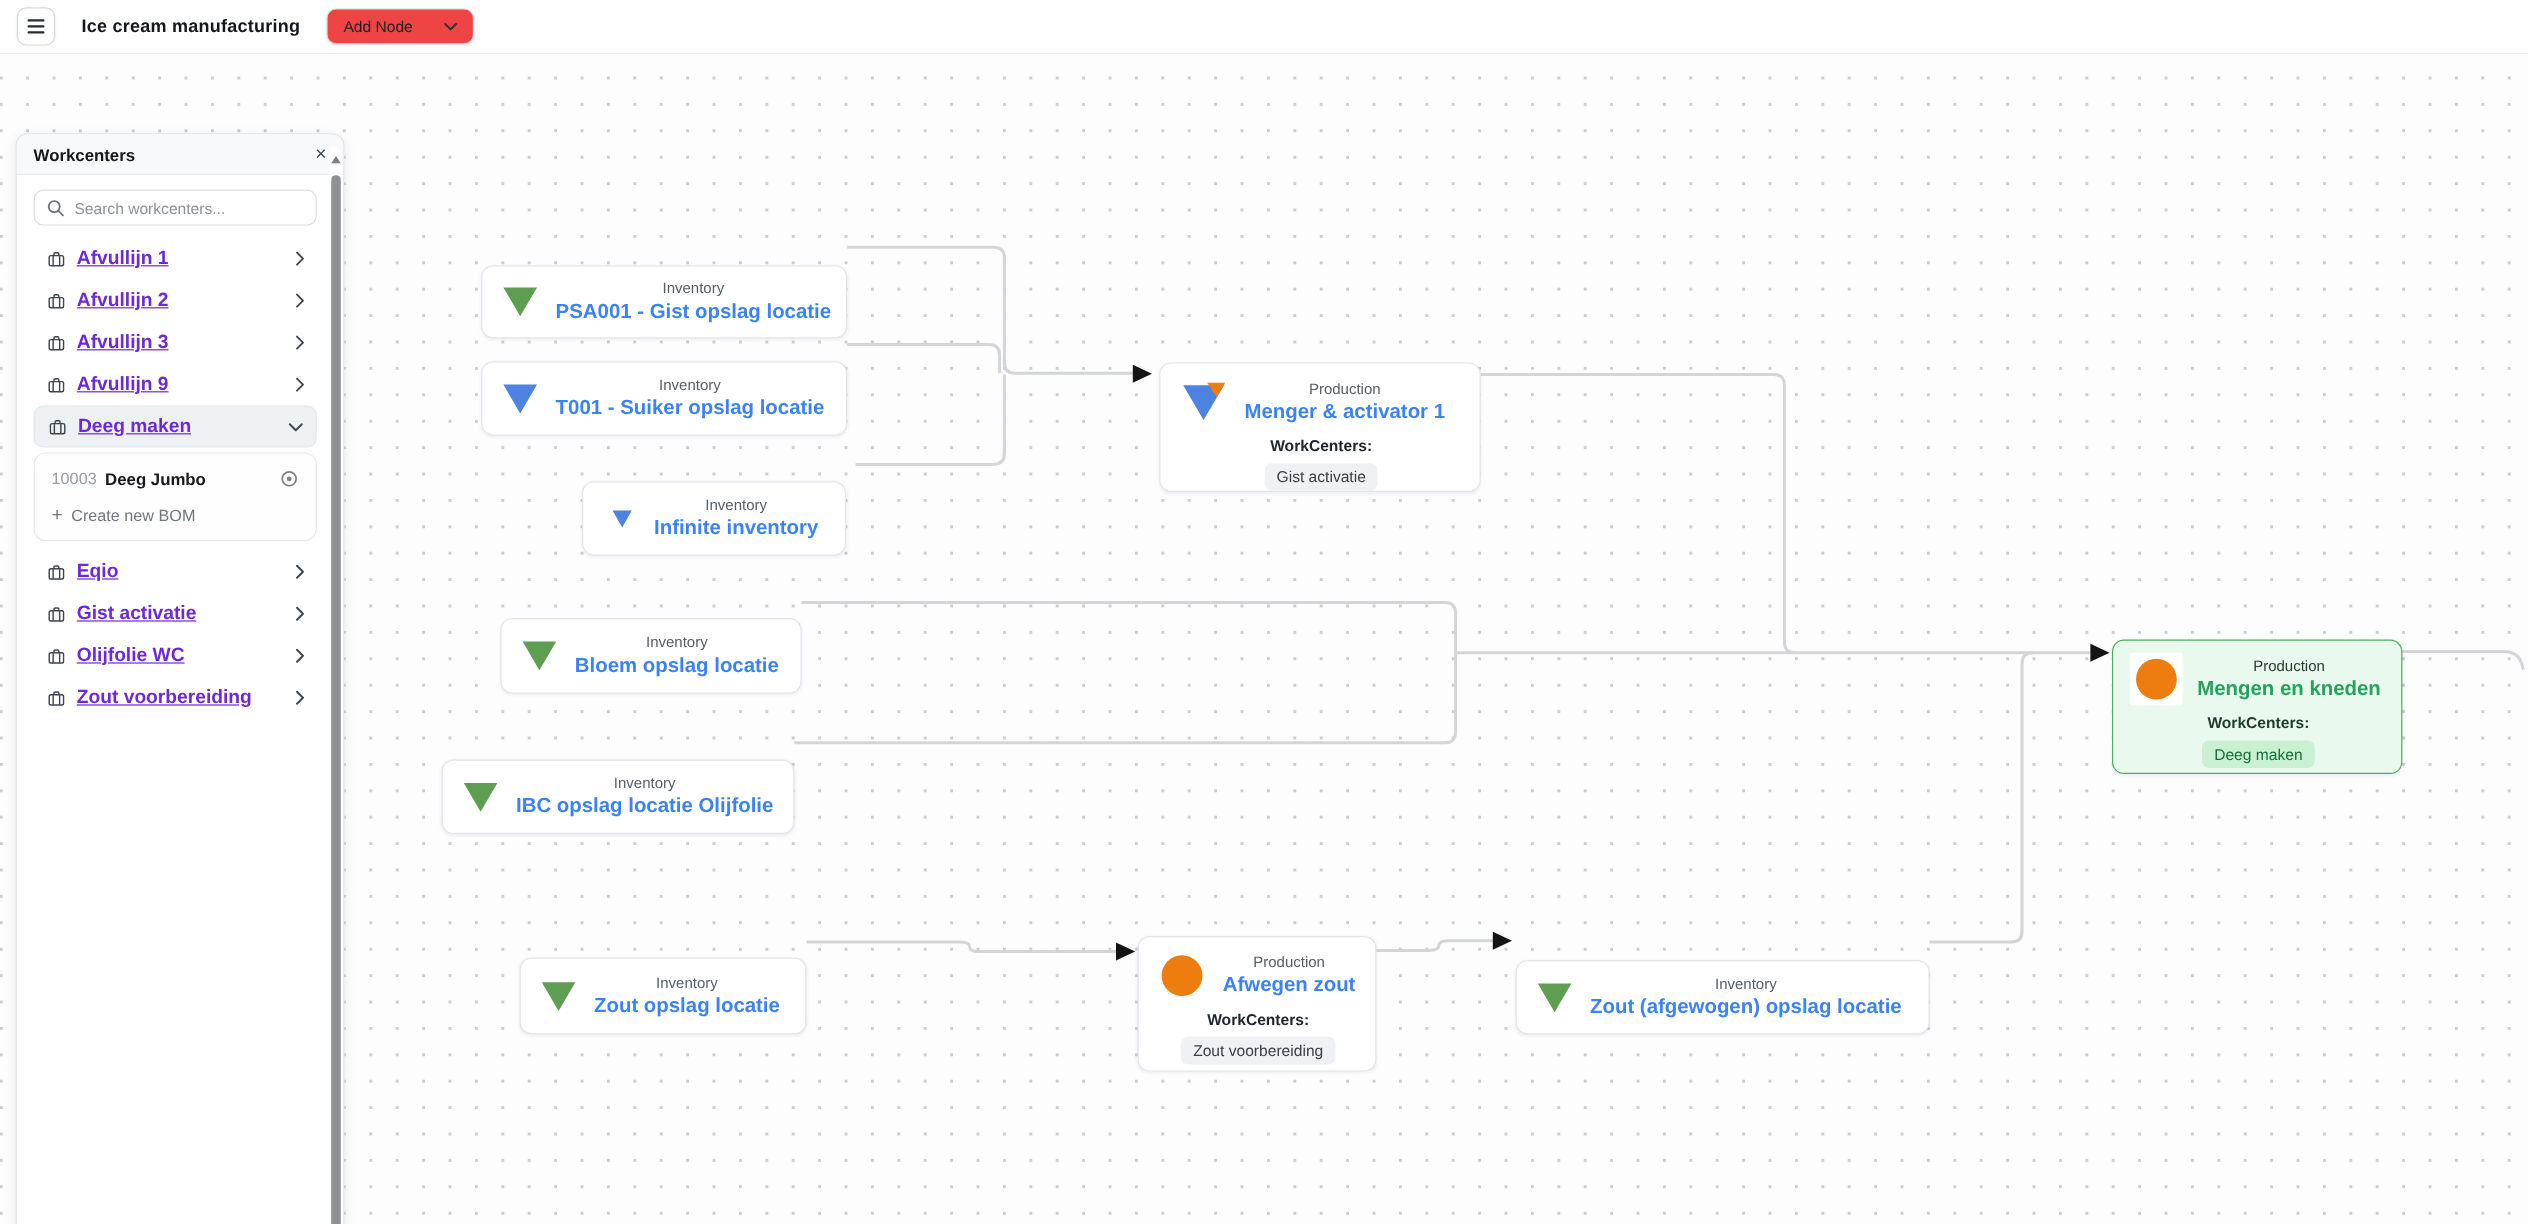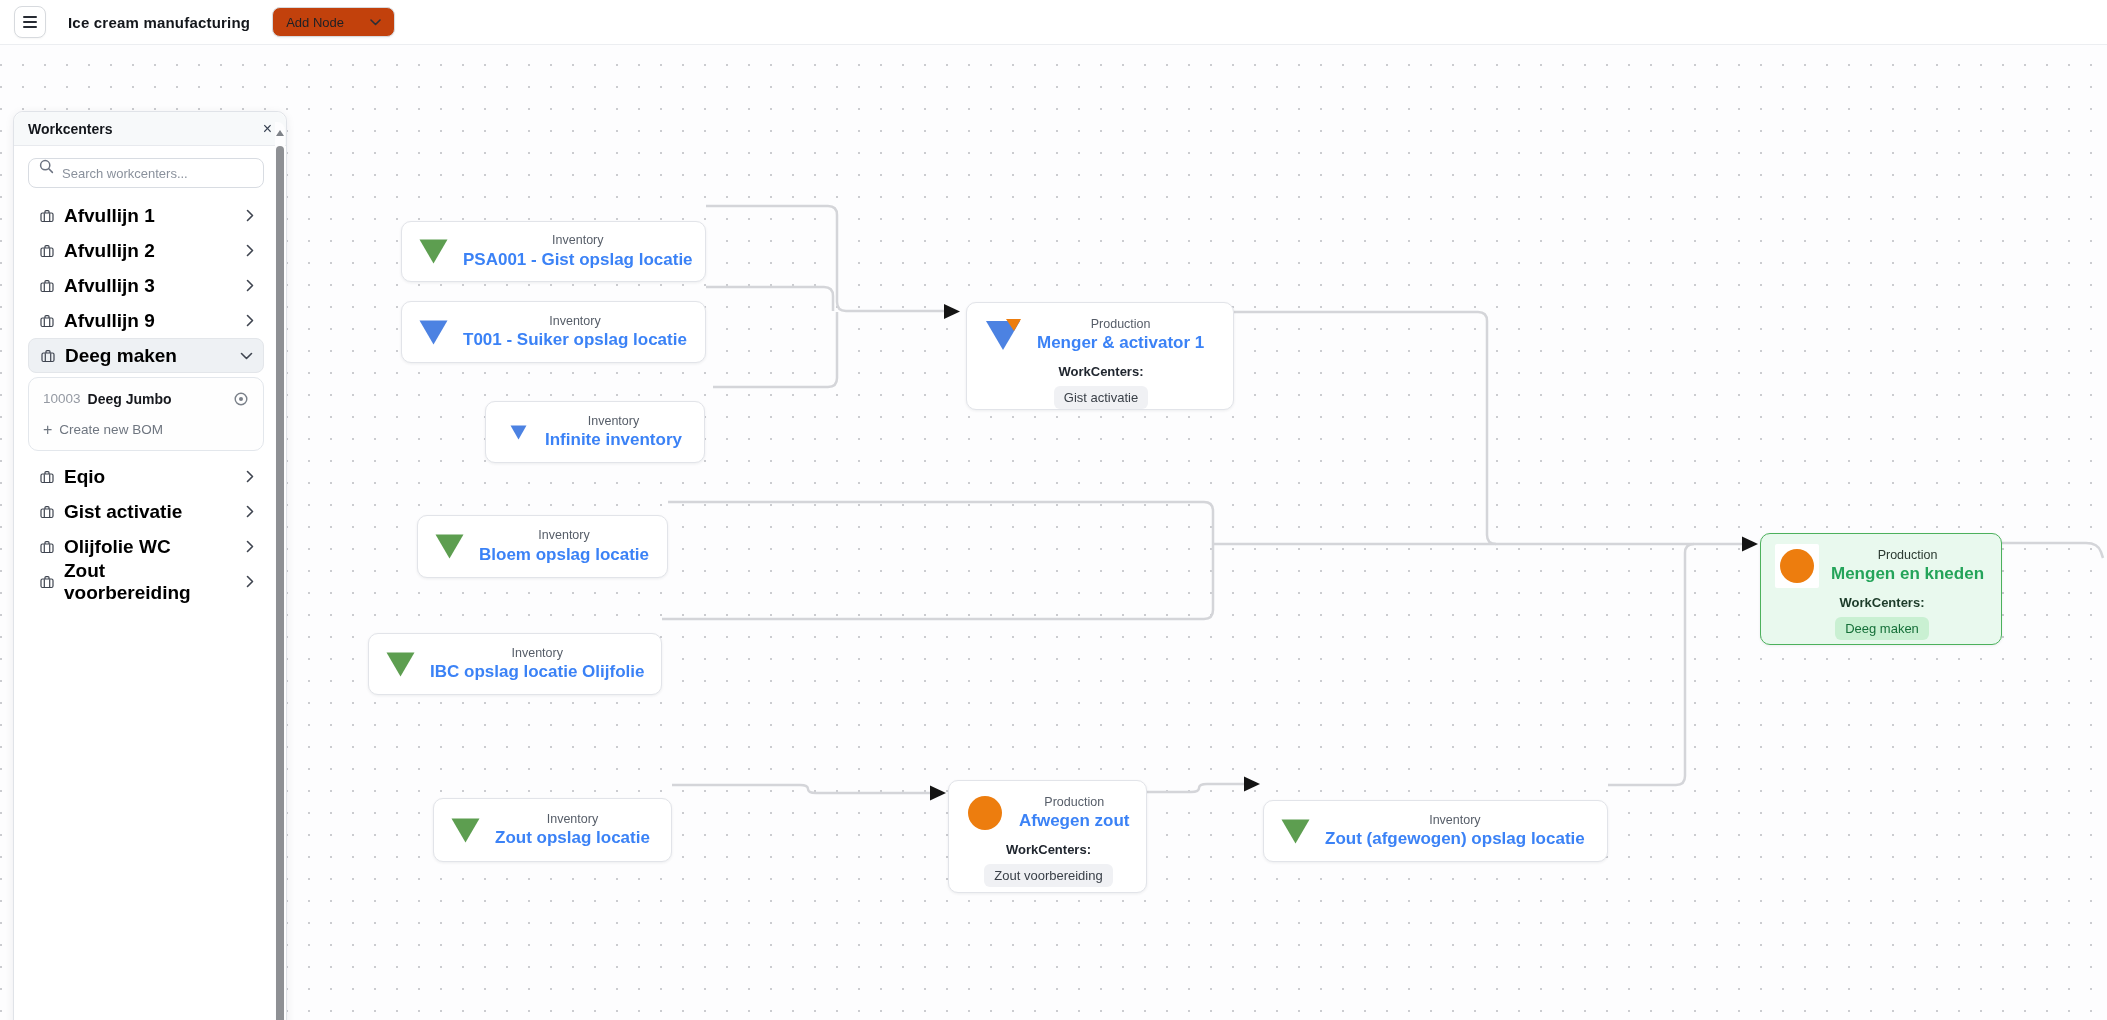--- a/index.html
+++ b/index.html
@@ -9,21 +9,21 @@
   
   .topbar { position: absolute; left: 0; top: 0; width: 2107px; height: 45px;
     background: #ffffff; border-bottom: 1px solid #eceef1; z-index: 40;
     display: flex; align-items: center; padding: 0 14px; gap: 22px; }
   .iconbtn { width: 32px; height: 32px; border: 1px solid #d7dade; border-radius: 8px;
     background: #fff; display: flex; align-items: center; justify-content: center;
     flex-direction: column; gap: 3px; cursor: pointer; box-shadow: 0 1px 2px rgba(0,0,0,.04); }
   .iconbtn .bar { width: 14px; height: 1.8px; background: #272b33; border-radius: 1px; }
   .apptitle { font-size: 15px; font-weight: 700; color: #14171c; letter-spacing: .2px; }
   .addnode { height: 30px; padding: 0 13px; border: 1px solid #d7dade; border-radius: 8px;
-    background: #c2410c; display: flex; align-items: center; gap: 26px;
+    background: #ef4444; display: flex; align-items: center; gap: 26px;
     font-size: 13px; font-weight: 500; color: #1c2026; box-shadow: 0 1px 2px rgba(0,0,0,.05); cursor: pointer; }
 
   
   .canvas { position: absolute; left: 0; top: 45px; width: 2107px; height: 975px;
     background-color: #fdfdfe;
     background-image: radial-gradient(circle, #cbccd0 1.2px, rgba(0,0,0,0) 1.4px);
     background-size: 22px 22px; background-position: 12px 9px; }
   svg.edges { position: absolute; left: 0; top: 0; z-index: 1; }
   .edge { fill: none; stroke: #d4d5d9; stroke-width: 2.5px; }
   .arrow { fill: #141414; }
@@ -54,28 +54,28 @@
   .sidebar { position: absolute; left: 13px; top: 111px; width: 274px; height: 926px;
     background: #ffffff; border: 1px solid #e0e3e8; border-radius: 10px 10px 0 0;
     box-shadow: 0 2px 10px rgba(20,24,40,.07); z-index: 30; }
   .sb-head { height: 34px; background: #f7f9fa; border-bottom: 1px solid #e8eaee;
     border-radius: 10px 10px 0 0; display: flex; align-items: center;
     justify-content: space-between; padding: 0 14px; }
   .sb-title { font-size: 14px; font-weight: 700; color: #14171c; }
   .sb-close { font-size: 16px; color: #374151; cursor: pointer; line-height: 1; }
   .sb-body { padding: 12px 22px 0 14px; }
   .searchbox { height: 30px; border: 1px solid #d8dce2; border-radius: 8px; background: #fff;
-    display: flex; gap: 8px; padding: 0 10px; }
+    display: flex; align-items: center; gap: 8px; padding: 0 10px; }
   .searchbox input { border: none; outline: none; flex: 1; font-size: 13px;
     font-family: "Liberation Sans", sans-serif; color: #2a2f38; background: transparent; }
   .searchbox input::placeholder { color: #8a919c; }
   .sb-list { margin-top: 10px; }
   .sb-row { height: 35px; display: flex; align-items: center; gap: 10px;
     padding: 0 10px 0 12px; border-radius: 8px; cursor: pointer; }
-  .sb-row .lbl { flex: 1; font-size: 19px; font-weight: 600; color: #000000; }
+  .sb-row .lbl { flex: 1; font-size: 16px; font-weight: 600; color: #6d28d9; text-decoration: underline; }
   .sb-row.active { background: #eef1f4; border: 1px solid #e3e6ea; }
   .subpanel { margin: 4px 0 8px 0; border: 1px solid #e3e7ec; border-radius: 10px;
     background: #fefefe; padding: 5px 8px; }
   .sub-row { height: 31px; display: flex; align-items: center; gap: 7px;
     padding: 0 6px; border-radius: 6px; cursor: pointer; }
   .bom-code { font-size: 13.5px; color: #959aa3; }
   .bom-name { flex: 1; font-size: 14px; font-weight: 600; color: #16181d; }
   .create-row { color: #6f7680; font-size: 13.5px; }
   .create-row .plus { font-size: 16px; line-height: 1; }
   .create-row .lbl2 { flex: 1; }

